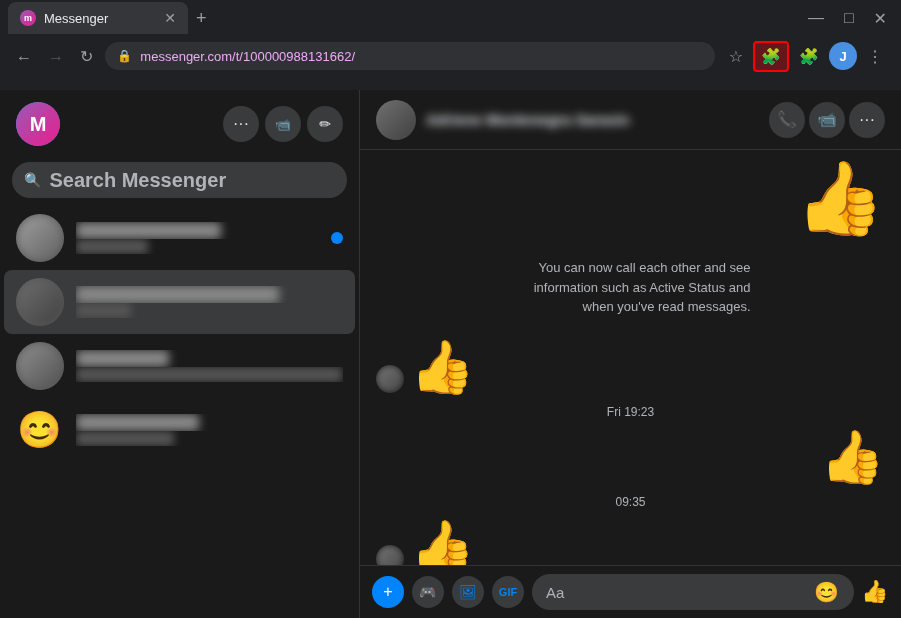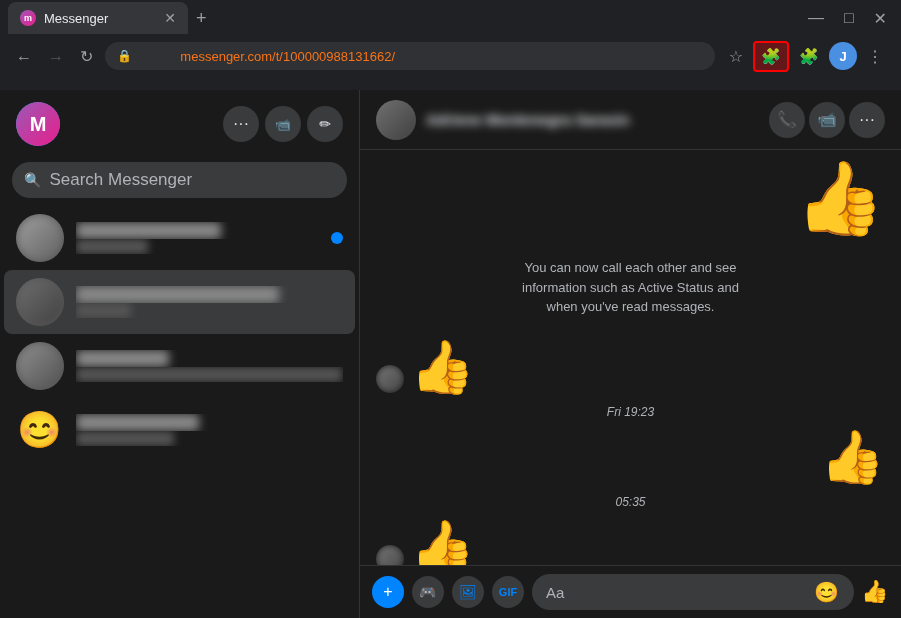--- a/index.html
+++ b/index.html
@@ -12,39 +12,39 @@
     .tab-favicon { width: 16px; height: 16px; border-radius: 50%; background: linear-gradient(135deg, #9b59b6, #e91e8c); display: flex; align-items: center; justify-content: center; color: white; font-size: 9px; font-weight: bold; }
     .tab-close { margin-left: auto; color: #9aa0a6; cursor: pointer; font-size: 14px; line-height: 1; }
     .new-tab-btn { color: #9aa0a6; font-size: 18px; padding: 4px 8px; cursor: pointer; }
     .window-controls { margin-left: auto; display: flex; gap: 8px; align-items: center; color: #9aa0a6; font-size: 16px; }
     .window-btn { cursor: pointer; padding: 2px 6px; }
 
     .address-bar { display: flex; align-items: center; height: 40px; padding: 0 12px; gap: 8px; background: #202124; }
     .nav-btn { color: #9aa0a6; font-size: 16px; cursor: pointer; padding: 4px; }
     .url-bar { flex: 1; background: #303134; border-radius: 20px; height: 28px; display: flex; align-items: center; padding: 0 12px; gap: 8px; }
     .lock-icon { color: #9aa0a6; font-size: 12px; }
-    .url-text { color: #f97316; font-size: 13px; flex: 1; margin-left: 40px; }
+    .url-text { color: #f0abfc; font-size: 13px; flex: 1; }
     .address-actions { display: flex; gap: 4px; align-items: center; color: #9aa0a6; }
     .addr-btn { padding: 4px 6px; cursor: pointer; font-size: 16px; }
     .addr-btn.highlighted { background: rgba(255,0,0,0.3); border: 2px solid red; border-radius: 4px; }
 
     
     .app { display: flex; height: 528px; background: #1a1a1a; }
 
     
     .sidebar { width: 360px; background: #1a1a1a; border-right: 1px solid #333; display: flex; flex-direction: column; flex-shrink: 0; }
     .sidebar-header { display: flex; align-items: center; padding: 12px 16px; gap: 10px; }
     .sidebar-avatar { width: 44px; height: 44px; border-radius: 50%; background: linear-gradient(135deg, #4a90e2, #7b68ee); display: flex; align-items: center; justify-content: center; overflow: hidden; flex-shrink: 0; }
     .sidebar-title { font-size: 24px; font-weight: 700; color: #e4e6ea; flex: 1; }
     .sidebar-actions { display: flex; gap: 6px; margin-left: auto; }
     .sidebar-action-btn { width: 36px; height: 36px; border-radius: 50%; background: #3a3b3c; display: flex; align-items: center; justify-content: center; cursor: pointer; color: #e4e6ea; font-size: 16px; }
 
     .search-bar { margin: 4px 12px 8px; background: #3a3b3c; border-radius: 20px; height: 36px; display: flex; align-items: center; padding: 0 12px; gap: 8px; }
     .search-icon-wrap { color: #b0b3b8; font-size: 14px; }
-    .search-input { background: none; border: none; outline: none; color: #e4e6ea; font-size: 17px; width: 100%; }
+    .search-input { background: none; border: none; outline: none; color: #e4e6ea; font-size: 20px; width: 100%; font-weight: bold; }
     .search-input::placeholder { color: #b0b3b8; }
 
     .chat-list { flex: 1; overflow-y: auto; }
     .chat-item { display: flex; align-items: center; padding: 8px 12px; gap: 12px; cursor: pointer; border-radius: 8px; margin: 0 4px; }
     .chat-item.active { background: #3a3b3c; }
     .chat-avatar { width: 48px; height: 48px; border-radius: 50%; background: #555; flex-shrink: 0; overflow: hidden; position: relative; }
     .avatar-blur { filter: blur(4px); width: 100%; height: 100%; background: linear-gradient(135deg, #888, #555); border-radius: 50%; }
     .chat-info { flex: 1; min-width: 0; }
     .chat-name { color: #e4e6ea; font-size: 15px; font-weight: 600; white-space: nowrap; overflow: hidden; text-overflow: ellipsis; }
     .chat-preview { color: #b0b3b8; font-size: 13px; white-space: nowrap; overflow: hidden; text-overflow: ellipsis; }
@@ -61,23 +61,23 @@
     .header-btn { width: 36px; height: 36px; border-radius: 50%; background: #3a3b3c; display: flex; align-items: center; justify-content: center; cursor: pointer; color: #0084ff; font-size: 16px; }
     .header-btn.more { color: #e4e6ea; }
 
     
     .messages-area { flex: 1; overflow-y: auto; padding: 12px 16px; display: flex; flex-direction: column; gap: 8px; }
 
     .msg-row { display: flex; align-items: flex-end; gap: 6px; }
     .msg-row.sent { justify-content: flex-end; }
     .msg-row.received { justify-content: flex-start; }
 
-    .info-banner { text-align: center; color: #b0b3b8; font-size: 13px; line-height: 1.5; padding: 8px 40px; max-width: 320px; margin: 8px auto; }
-
-    .timestamp { text-align: center; color: #b0b3b8; font-size: 12px; padding: 4px 0; font-style: italic; }
+    .info-banner { text-align: right; color: #b0b3b8; font-size: 13px; line-height: 1.5; padding: 8px 40px; max-width: 320px; margin: 8px auto; }
+
+    .timestamp { text-align: center; color: #b0b3b8; font-size: 12px; padding: 4px 0; }
 
     
     .input-area { display: flex; align-items: center; padding: 8px 12px; border-top: 1px solid #333; gap: 8px; background: #1a1a1a; }
     .input-action-btn { width: 32px; height: 32px; border-radius: 50%; background: #0084ff; display: flex; align-items: center; justify-content: center; cursor: pointer; color: white; font-size: 16px; flex-shrink: 0; }
     .input-action-btn.secondary { background: #3a3b3c; color: #0084ff; }
     .input-box { flex: 1; background: #3a3b3c; border-radius: 20px; height: 36px; display: flex; align-items: center; padding: 0 14px; }
     .input-field { background: none; border: none; outline: none; color: #f9a8d4; font-size: 15px; width: 100%; }
     .input-field::placeholder { color: #b0b3b8; }
     .emoji-btn { color: #b0b3b8; font-size: 20px; cursor: pointer; }
     .like-btn { color: #0084ff; font-size: 22px; cursor: pointer; }
@@ -251,21 +251,21 @@
 
       <div class="timestamp">
         <span>Fri 19:23</span>
       </div>
 
       <div class="msg-row sent">
         <span style="font-size:52px;line-height:1;">👍</span>
       </div>
 
       <div class="timestamp">
-        <span>05:35</span>
+        <span>09:35</span>
       </div>
 
       <div class="msg-row received">
         <div style="width:28px;height:28px;border-radius:50%;overflow:hidden;flex-shrink:0;">
           <div style="width:100%;height:100%;background:linear-gradient(135deg,#777,#444);border-radius:50%;filter:blur(3px);"></div>
         </div>
         <span style="font-size:52px;line-height:1;">👍</span>
       </div>
 
     </div>

